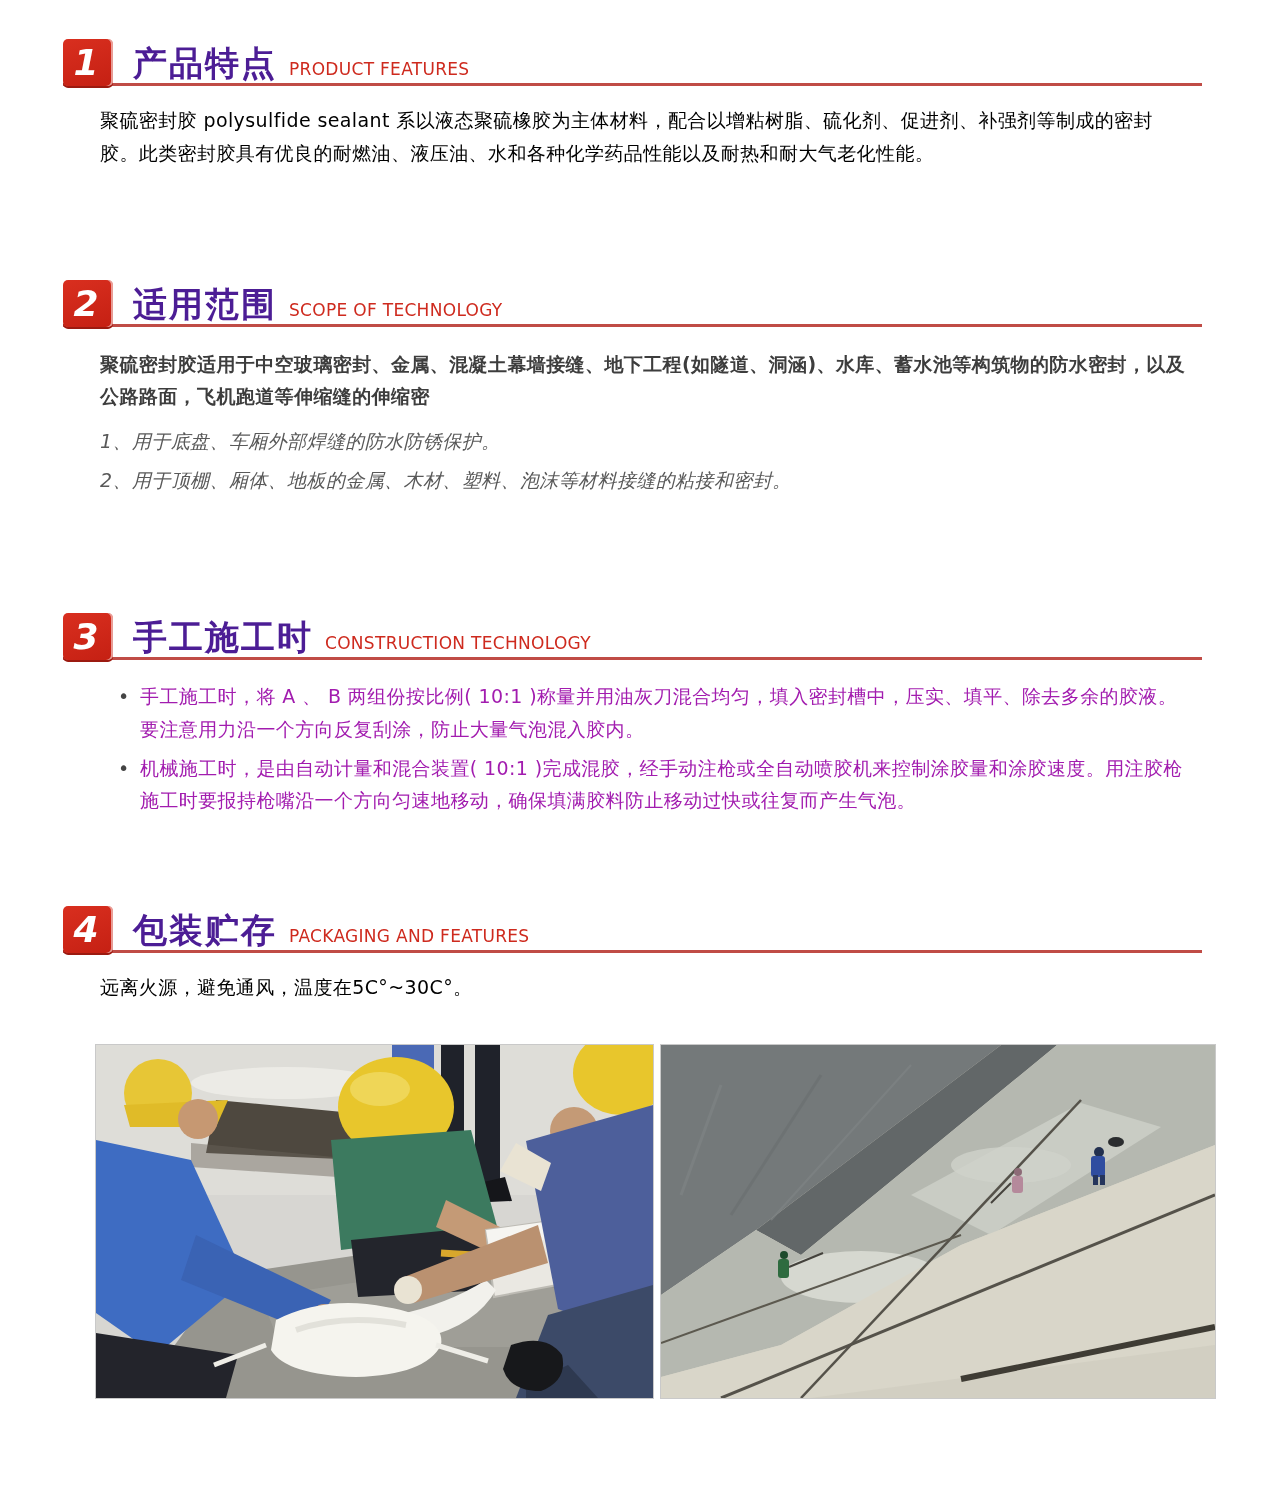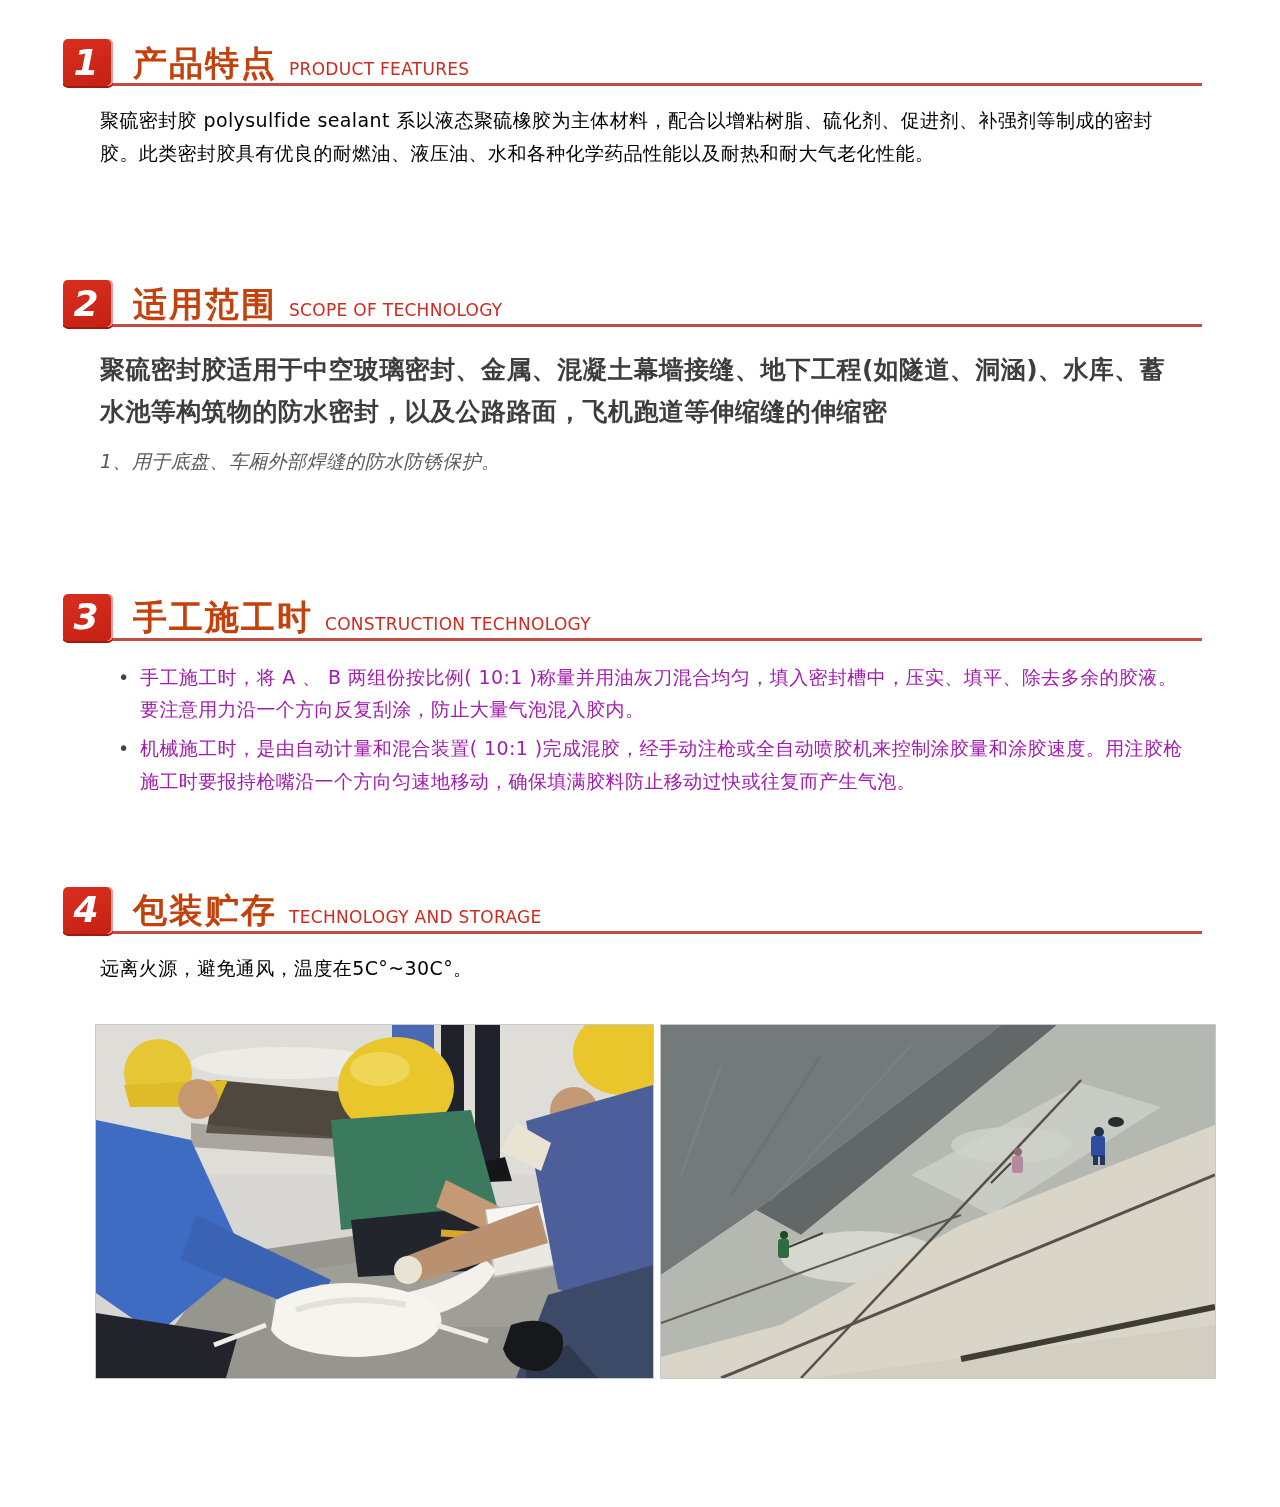--- a/index.html
+++ b/index.html
@@ -33,21 +33,21 @@
     box-shadow:inset -2px 0 0 rgba(255,255,255,.55), 0 2px 0 #9c1a10;
     z-index:2;
     line-height:1;
     padding-right:4px;box-sizing:border-box;
   }
   .sec-cn{
     margin:7px 0 1px 20px;
     font-size:34px;
     line-height:1.1;
     font-weight:bold;
-    color:#c2410c;
+    color:#4c1d95;
     letter-spacing:2px;
   }
   .sec-en{
     margin:0 0 4px 12px;
     font-size:17px;
     font-weight:normal;
     color:#ce2a1e;
     letter-spacing:.3px;
     white-space:nowrap;
   }
@@ -57,21 +57,21 @@
     margin:18px 0 0 37px;
     width:1086px;
     font-size:19px;
     line-height:1.7;
     color:#000000;
     letter-spacing:.4px;
   }
   .lead-text{
     margin:22px 0 0 37px;
     width:1086px;
-    font-size:25px;
+    font-size:19px;
     line-height:1.65;
     font-weight:bold;
     color:#3d3d3d;
     letter-spacing:.4px;
   }
   .app-list{
     list-style:none;
     margin:14px 0 0 37px;
     padding:0;
     width:1086px;
@@ -141,40 +141,41 @@
 
   <section class="s2">
     <div class="sec-header">
       <div class="sec-num">2</div>
       <h2 class="sec-cn">适用范围</h2>
       <span class="sec-en">SCOPE OF TECHNOLOGY</span>
     </div>
     <p class="lead-text">聚硫密封胶适用于中空玻璃密封、金属、混凝土幕墙接缝、地下工程(如隧道、洞涵)、水库、蓄水池等构筑物的防水密封，以及公路路面，飞机跑道等伸缩缝的伸缩密</p>
     <ul class="app-list">
       <li>1、用于底盘、车厢外部焊缝的防水防锈保护。</li>
+      <li>2、用于顶棚、厢体、地板的金属、木材、塑料、泡沫等材料接缝的粘接和密封。</li>
     </ul>
   </section>
 
   <section class="s3">
     <div class="sec-header">
       <div class="sec-num">3</div>
       <h2 class="sec-cn">手工施工时</h2>
       <span class="sec-en">CONSTRUCTION TECHNOLOGY</span>
     </div>
     <ul class="bullets">
       <li>手工施工时，将 A 、 B 两组份按比例( 10:1 )称量并用油灰刀混合均匀，填入密封槽中，压实、填平、除去多余的胶液。要注意用力沿一个方向反复刮涂，防止大量气泡混入胶内。</li>
       <li>机械施工时，是由自动计量和混合装置( 10:1 )完成混胶，经手动注枪或全自动喷胶机来控制涂胶量和涂胶速度。用注胶枪施工时要报持枪嘴沿一个方向匀速地移动，确保填满胶料防止移动过快或往复而产生气泡。</li>
     </ul>
   </section>
 
   <section class="s4">
     <div class="sec-header">
       <div class="sec-num">4</div>
       <h2 class="sec-cn">包装贮存</h2>
-      <span class="sec-en">TECHNOLOGY AND STORAGE</span>
+      <span class="sec-en">PACKAGING AND FEATURES</span>
     </div>
     <p class="body-text">远离火源，避免通风，温度在5C°~30C°。</p>
   </section>
 
   <div class="photo-row">
 
     <figure class="photo">
       <svg width="557" height="353" viewBox="0 0 557 353" xmlns="http://www.w3.org/2000/svg">
         <rect width="557" height="353" fill="#d7d6d2"></rect>
         <rect width="557" height="150" fill="#deddd8"></rect>

